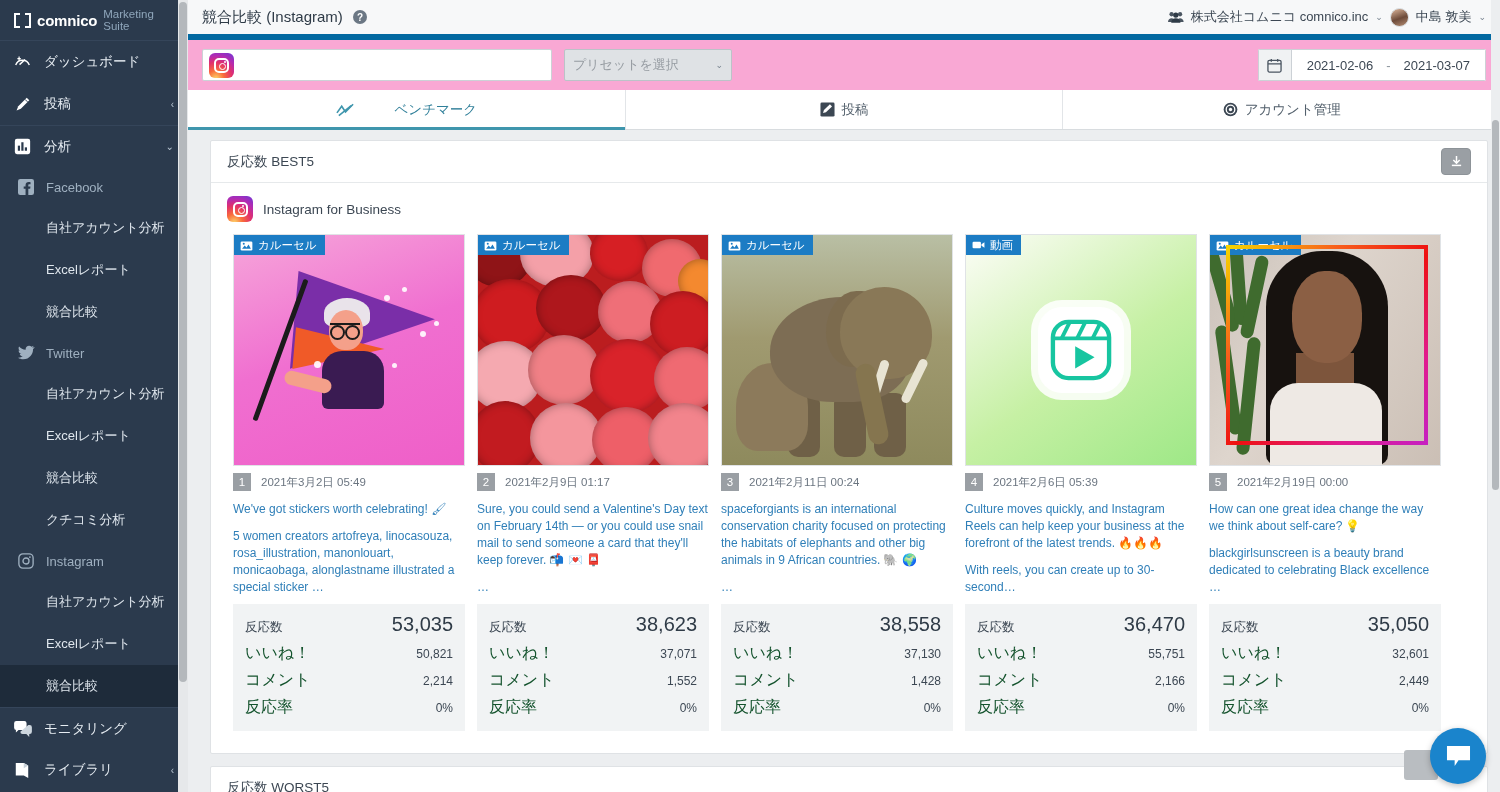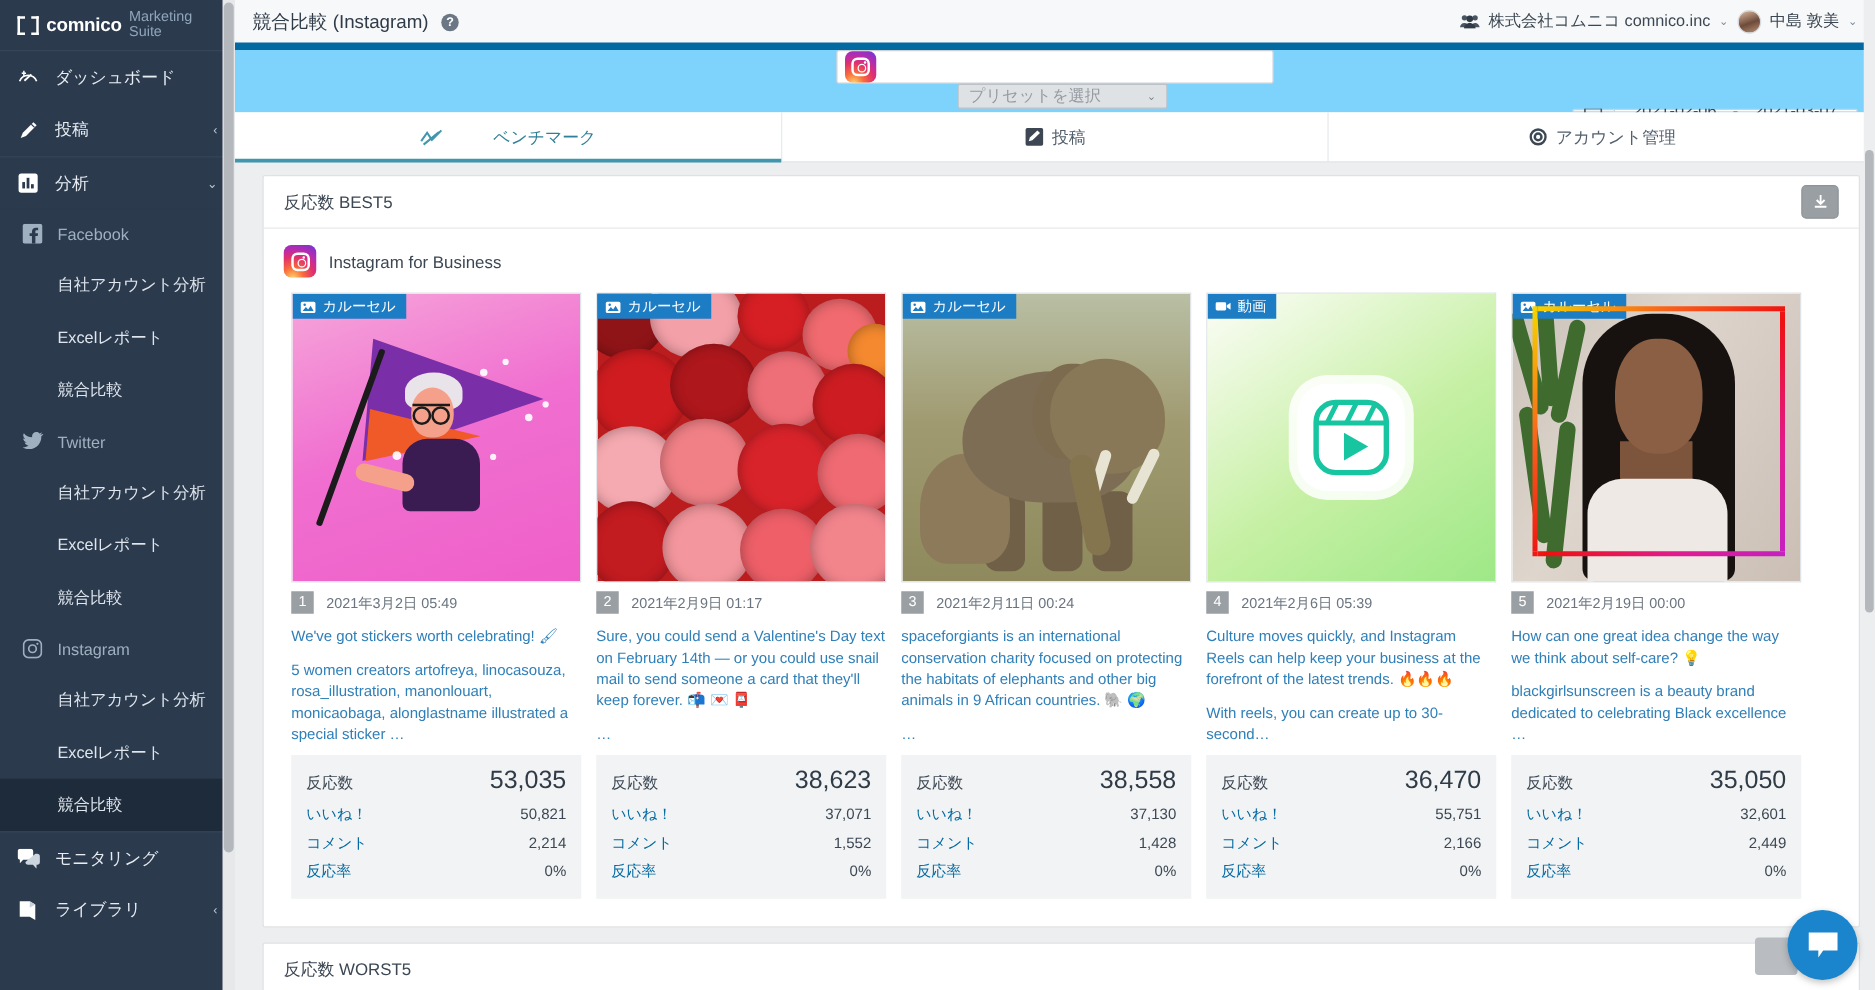--- a/index.html
+++ b/index.html
@@ -85,23 +85,22 @@
     font-size: 13px; color: #3c4753;
   }
   .caret { font-size: 9px; color: #77838f; }
   .avatar-img {
     width: 19px; height: 19px; border-radius: 50%;
     background: linear-gradient(160deg,#caa58c 10%,#6d4b3a 55%,#b68f74 100%);
     border: 1px solid #d6dadd;
   }
 
   .filterbar {
-    height: 50px; background: #7dd3fc; display: flex; align-items: center;
+    height: 50px; background: #f9a8d4; display: flex; align-items: center;
     padding: 0 14px;
-    flex-direction: column;
   }
   .acct-input {
     width: 350px; height: 32px; background: #fff; border: 1px solid #ccd1d6;
     border-radius: 2px; display: flex; align-items: center; padding: 0 6px;
   }
   .ig-tile {
     width: 25px; height: 25px; border-radius: 6px;
     background: radial-gradient(circle at 28% 102%, #fdd36a 0%, #f96c3b 26%,
       #e1306c 52%, #b52bb0 72%, #6a36d9 100%);
     display: flex; align-items: center; justify-content: center;
@@ -332,21 +331,21 @@
   .stat-main {
     display: flex; align-items: baseline; justify-content: space-between;
     margin-bottom: 4px;
   }
   .stat-main .lbl { font-size: 12.5px; color: #3c4753; }
   .stat-main .val { font-size: 20px; color: #2f3b47; }
   .stat-row {
     display: flex; align-items: baseline; justify-content: space-between;
     padding: 3px 0;
   }
-  .stat-row .lbl { font-size: 12px; color: #0369a1; }
+  .stat-row .lbl { font-size: 16px; color: #14532d; }
   .stat-row .val { font-size: 12px; color: #3c4753; }
 
   .worst-panel .panel-head { border-bottom: none; }
 
   
   .page-sb {
     position: absolute; right: 0; top: 0; width: 9px; height: 792px;
     background: #eceef0; z-index: 40;
   }
   .page-sb .thumbbar {
@@ -446,20 +445,23 @@
         <span>Twitter</span>
       </div>
       <div class="nav-sub">
         <span>自社アカウント分析</span>
       </div>
       <div class="nav-sub">
         <span>Excelレポート</span>
       </div>
       <div class="nav-sub">
         <span>競合比較</span>
+      </div>
+      <div class="nav-sub">
+        <span>クチコミ分析</span>
       </div>
 
       <div class="nav-group-head">
         <span class="ico">
           <svg class="s" width="16" height="16" viewBox="0 0 18 18">
             <rect x="1" y="1" width="16" height="16" rx="4.5" fill="none" stroke="#9fb0c0" stroke-width="1.5"></rect>
             <circle cx="9" cy="9" r="3.4" fill="none" stroke="#9fb0c0" stroke-width="1.5"></circle>
             <circle cx="13.4" cy="4.6" r="1" fill="#9fb0c0"></circle>
           </svg>
         </span>

